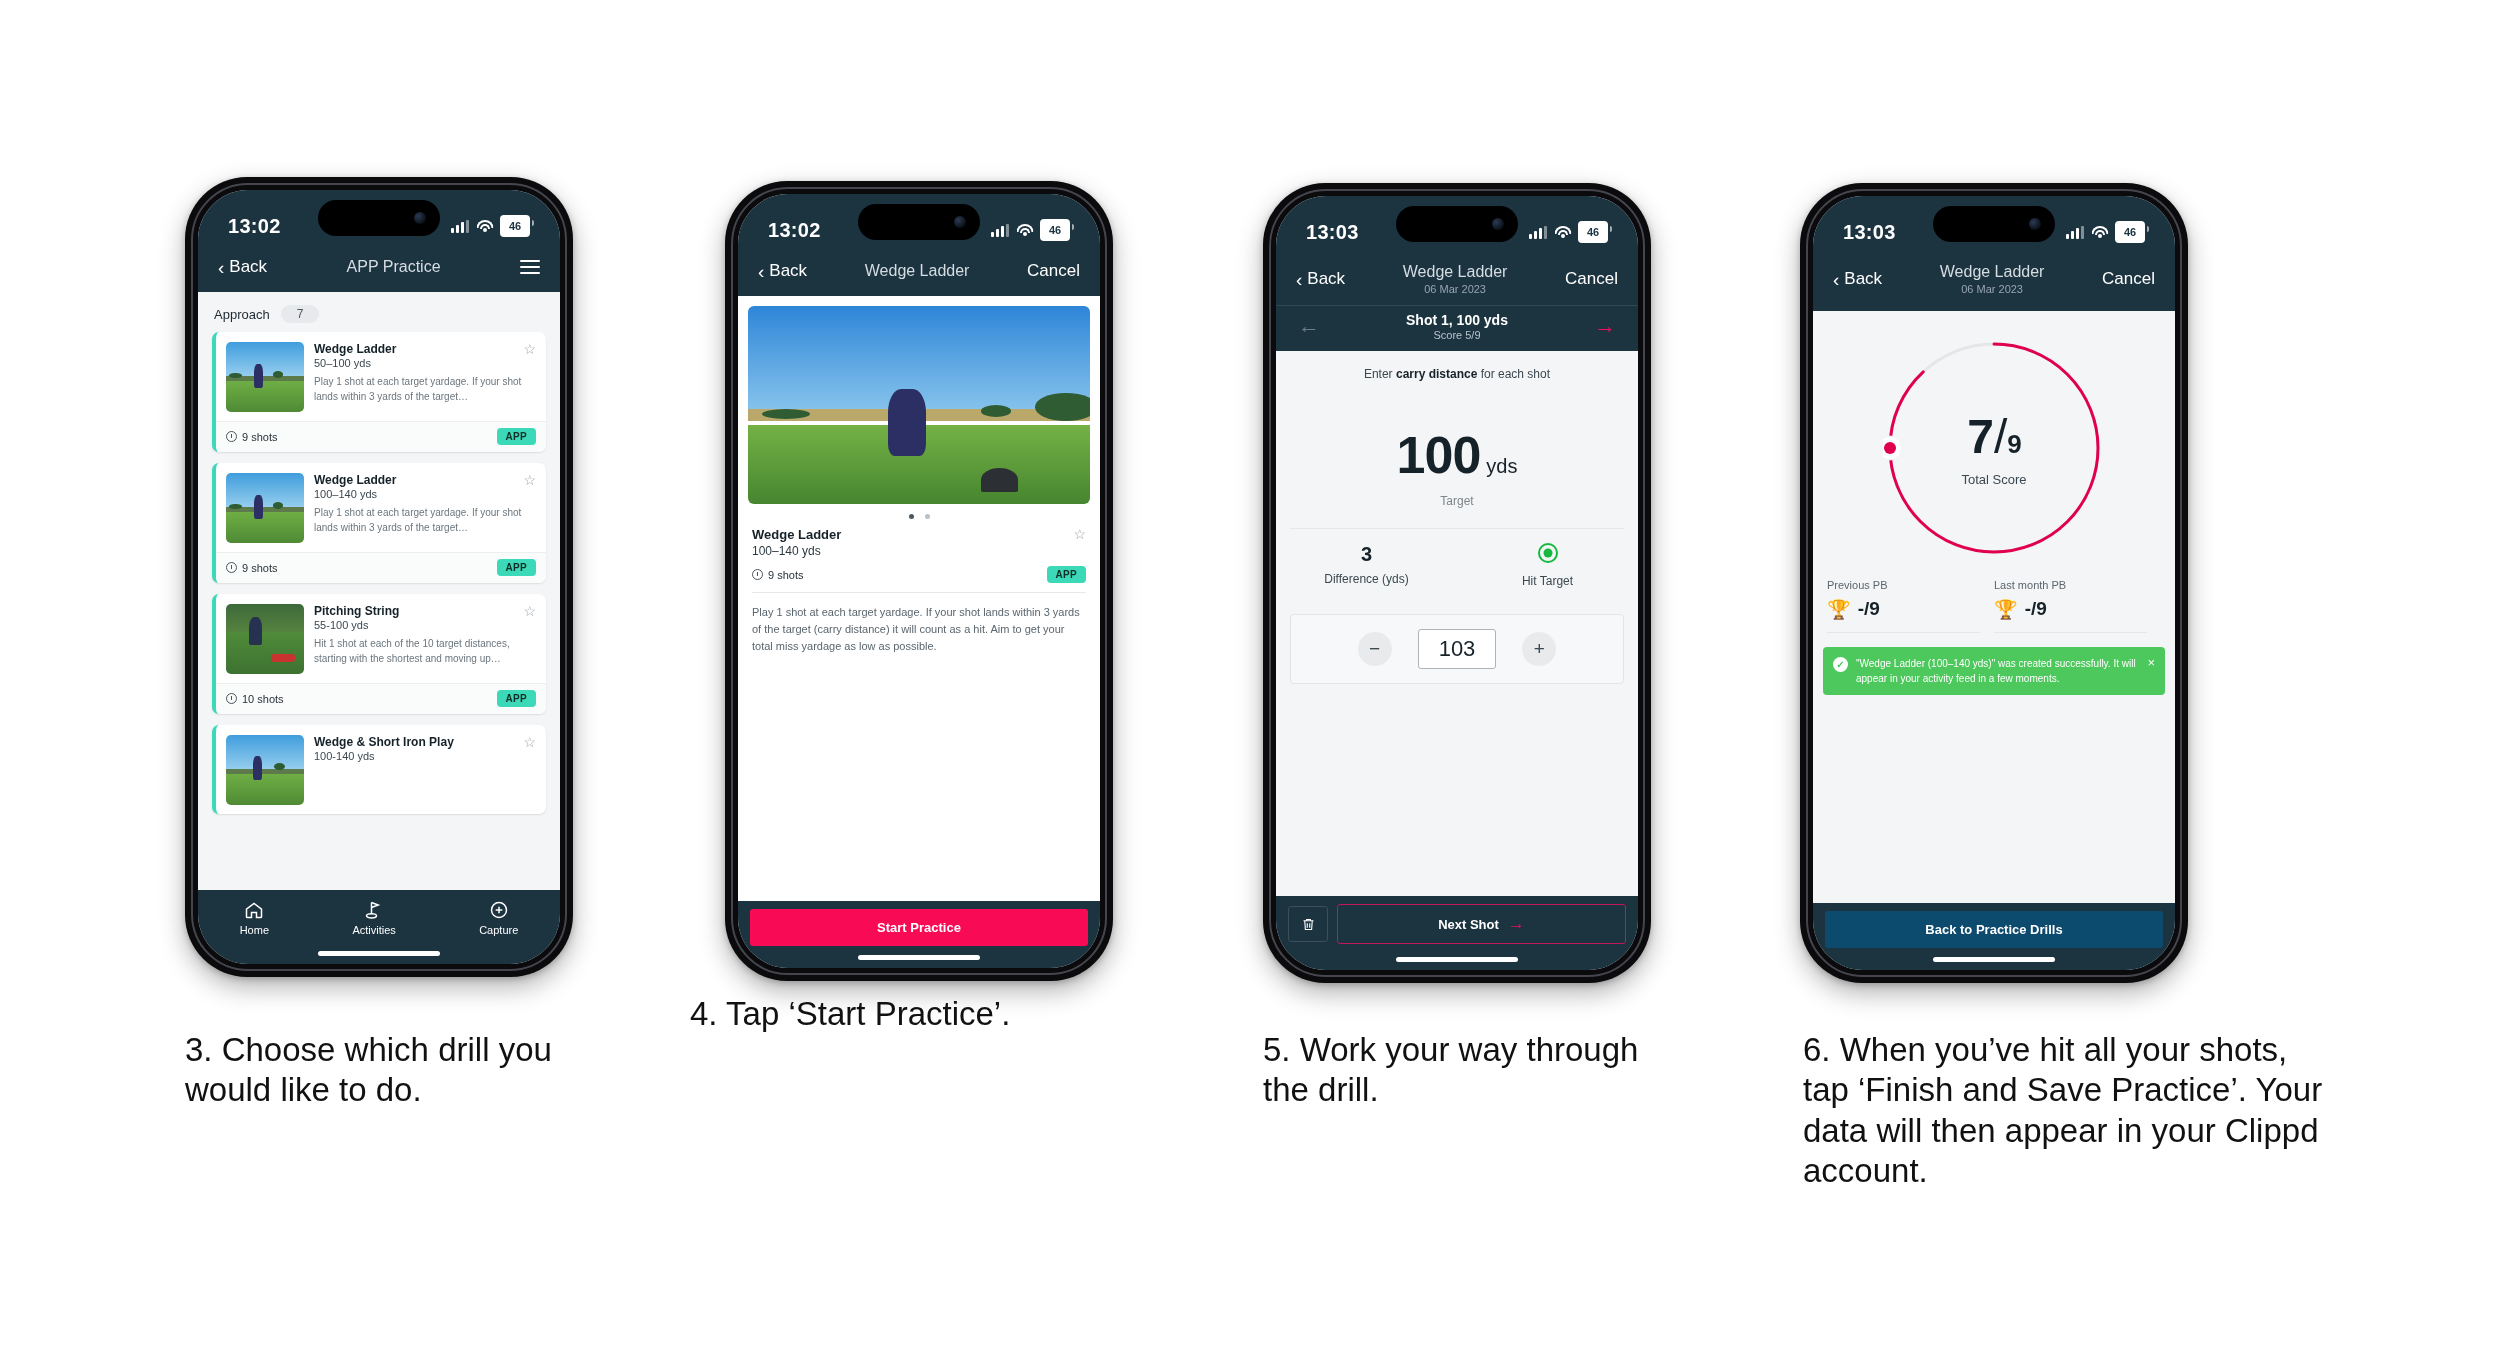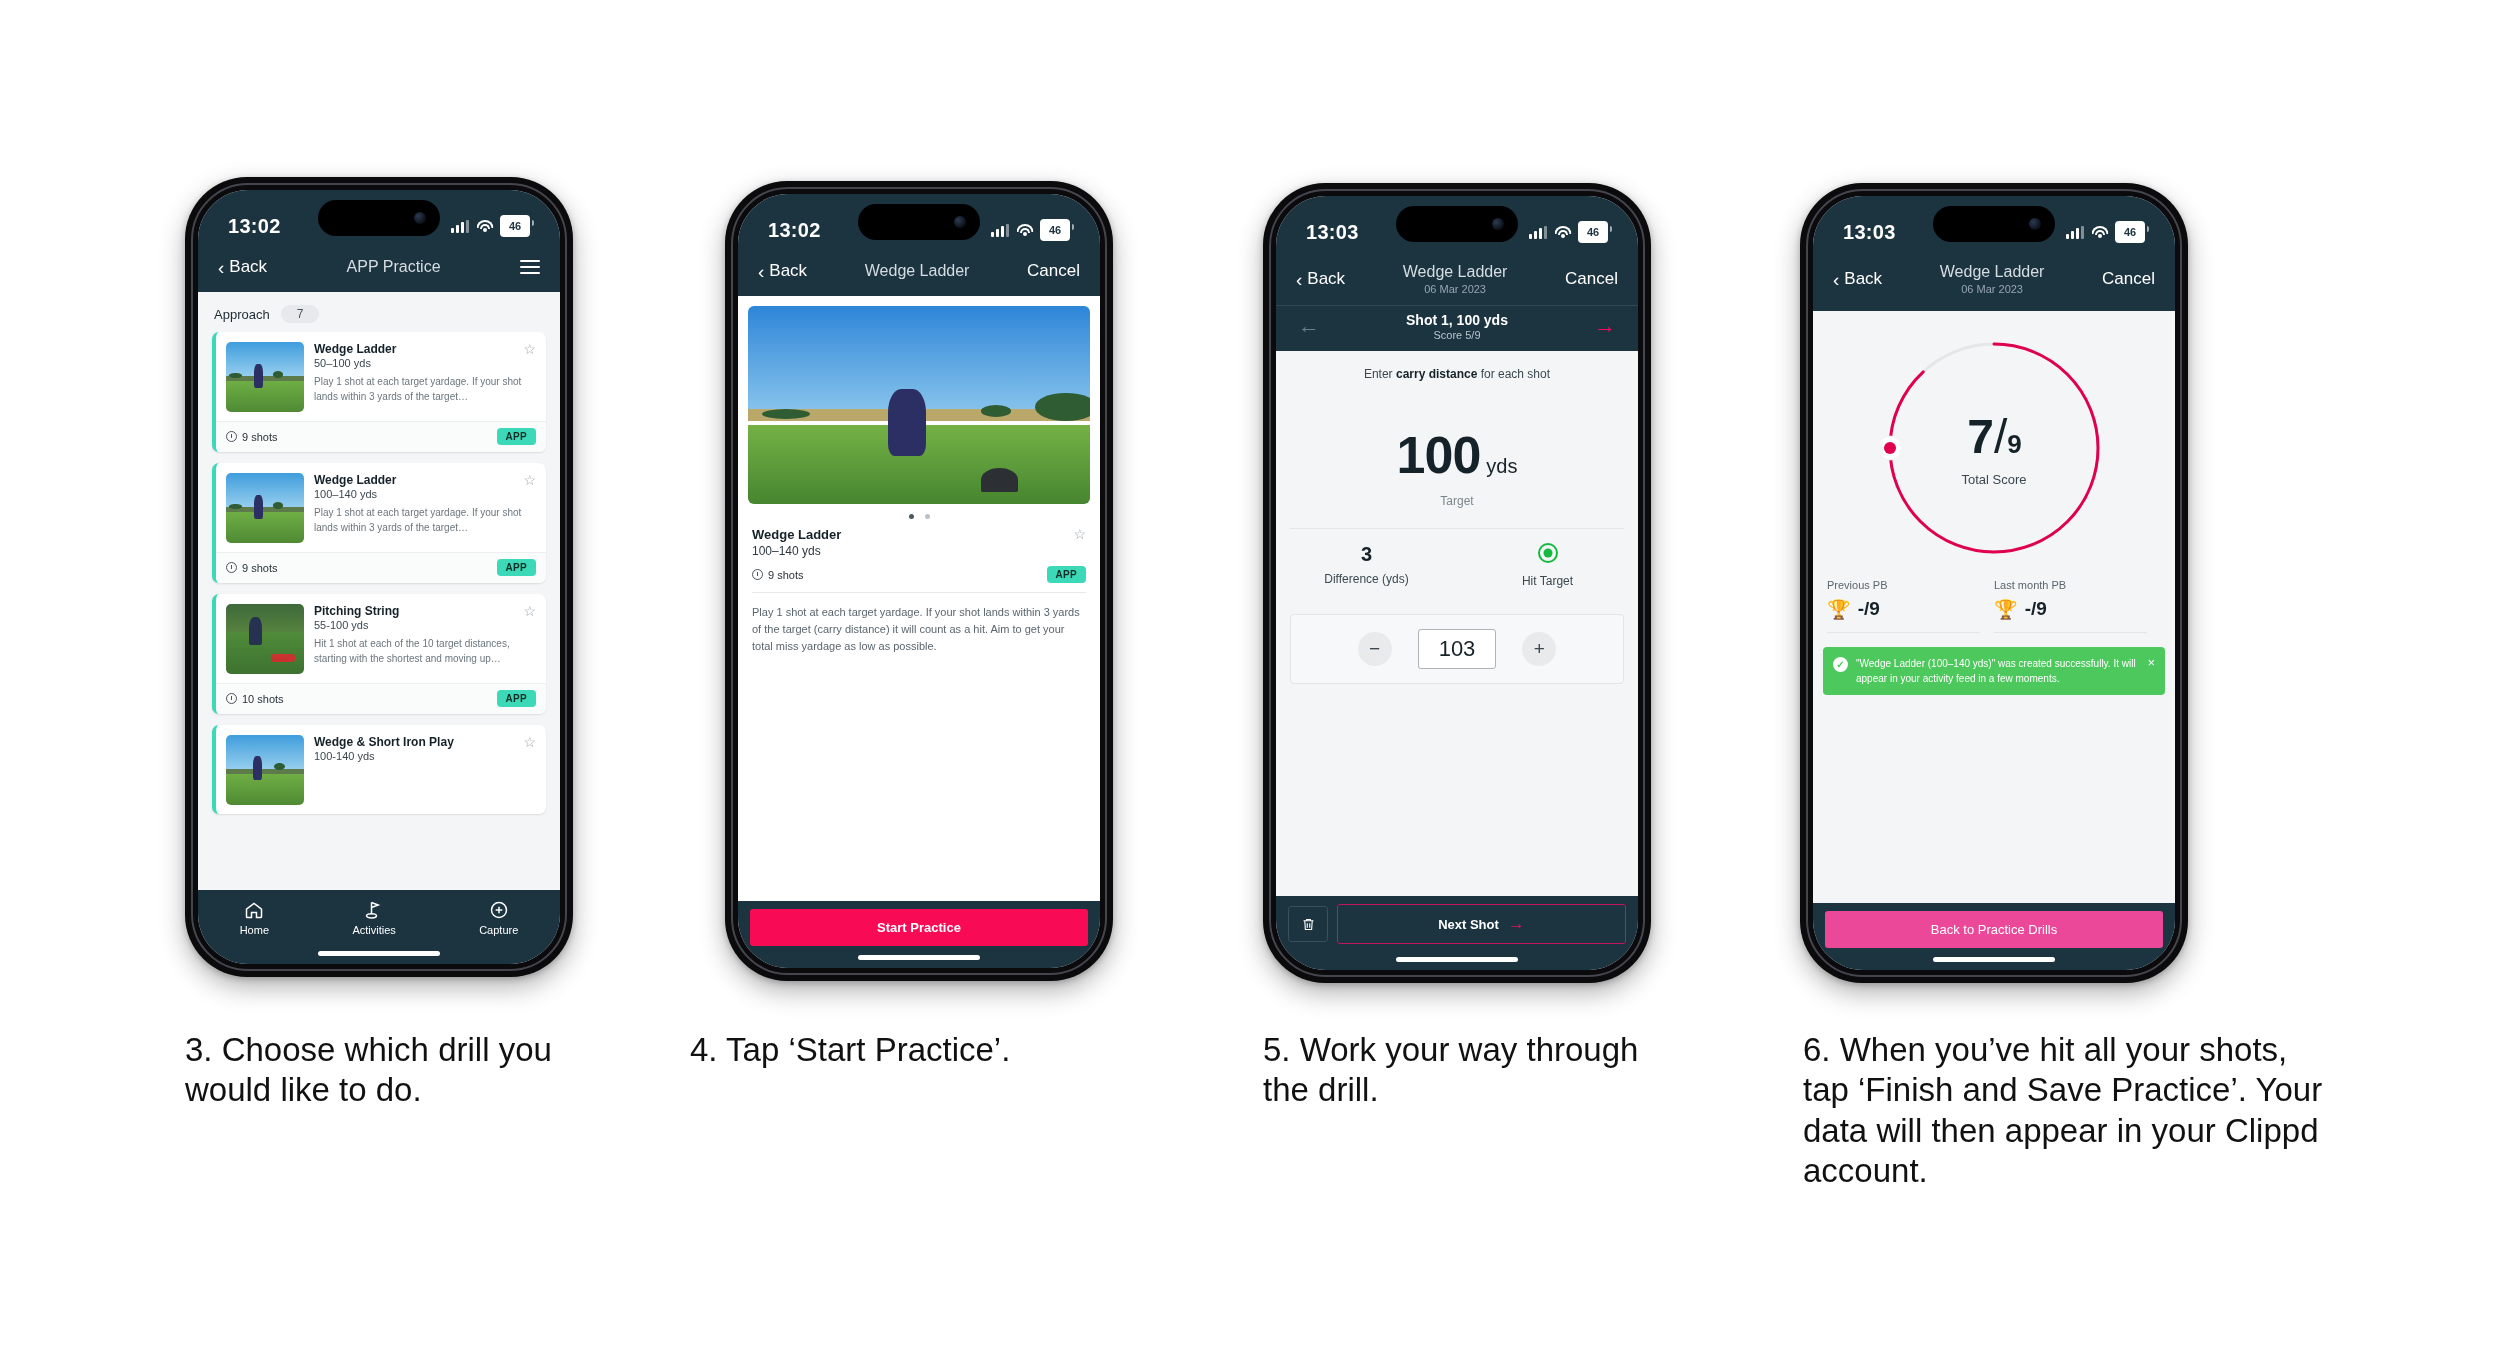--- a/index.html
+++ b/index.html
@@ -198,21 +198,21 @@
   .pbcol .t { font-size:11px; color:#5a666e; }
   .pbcol .v { font-size:19px; font-weight:bold; color:#16222a; margin-top:7px; display:flex; align-items:center; gap:7px; }
   .pbcol .line { height:1px; background:#e4e6e8; margin-top:11px; margin-right:14px; }
   .toast {
     margin:14px 10px 0; background:#4cc85c; border-radius:4px; color:#fff;
     display:flex; gap:8px; padding:9px 10px; align-items:flex-start;
   }
   .toast .ck { width:15px;height:15px;border-radius:50%;background:#fff;color:#4cc85c;font-size:10px;display:flex;align-items:center;justify-content:center;flex:0 0 auto;margin-top:1px;font-weight:bold; }
   .toast .msg { font-size:10px; line-height:1.5; flex:1; }
   .toast .x { font-size:13px; flex:0 0 auto; line-height:1.1; }
-  .greybtn { background:#ec4899; color:#fff; text-align:center; font-size:13px; font-weight:normal; padding:11px 0; border-radius:3px; margin:0 12px; }
+  .greybtn { background:#0c4a6e; color:#fff; text-align:center; font-size:13px; font-weight:bold; padding:11px 0; border-radius:3px; margin:0 12px; }
 
   
   .caption {
     position:absolute; font-size:33px; line-height:1.22; color:#111;
     font-family:"Liberation Sans", sans-serif;
   }
 
   
   .ph { position:absolute; inset:0; }
   .sky  { position:absolute; left:0; right:0; top:0; height:54%; background:linear-gradient(#3f9ddd,#9fd3f0); }
@@ -677,17 +677,17 @@
       <div class="cta-wrap">
         <div class="greybtn">Back to Practice Drills</div>
       </div>
       <div class="homebar">
           <i></i>
         </div>
     </div>
   </div>
 
   <div class="caption" style="left:185px; top:1030px; width:420px;">3. Choose which drill you would like to do.</div>
-  <div class="caption" style="left:690px; top:1030px; width:440px;">4. Tap ‘Start Practice’.</div>
+  <div class="caption" style="left:690px; top:994px; width:440px;">4. Tap ‘Start Practice’.</div>
   <div class="caption" style="left:1263px; top:1030px; width:400px;">5. Work your way through the drill.</div>
   <div class="caption" style="left:1803px; top:1030px; width:530px;">6. When you’ve hit all your shots, tap ‘Finish and Save Practice’. Your data will then appear in your Clippd account.</div>
 
 </div>
 
 </body></html>

